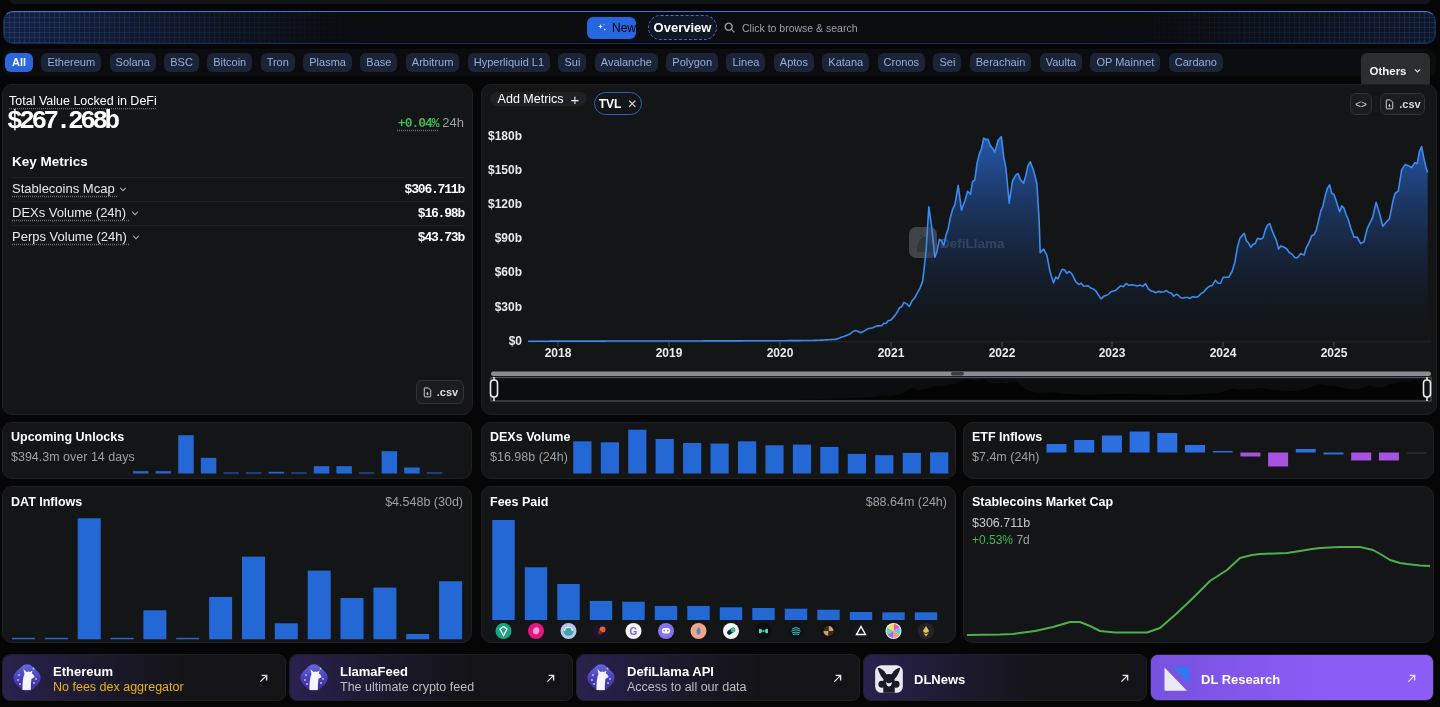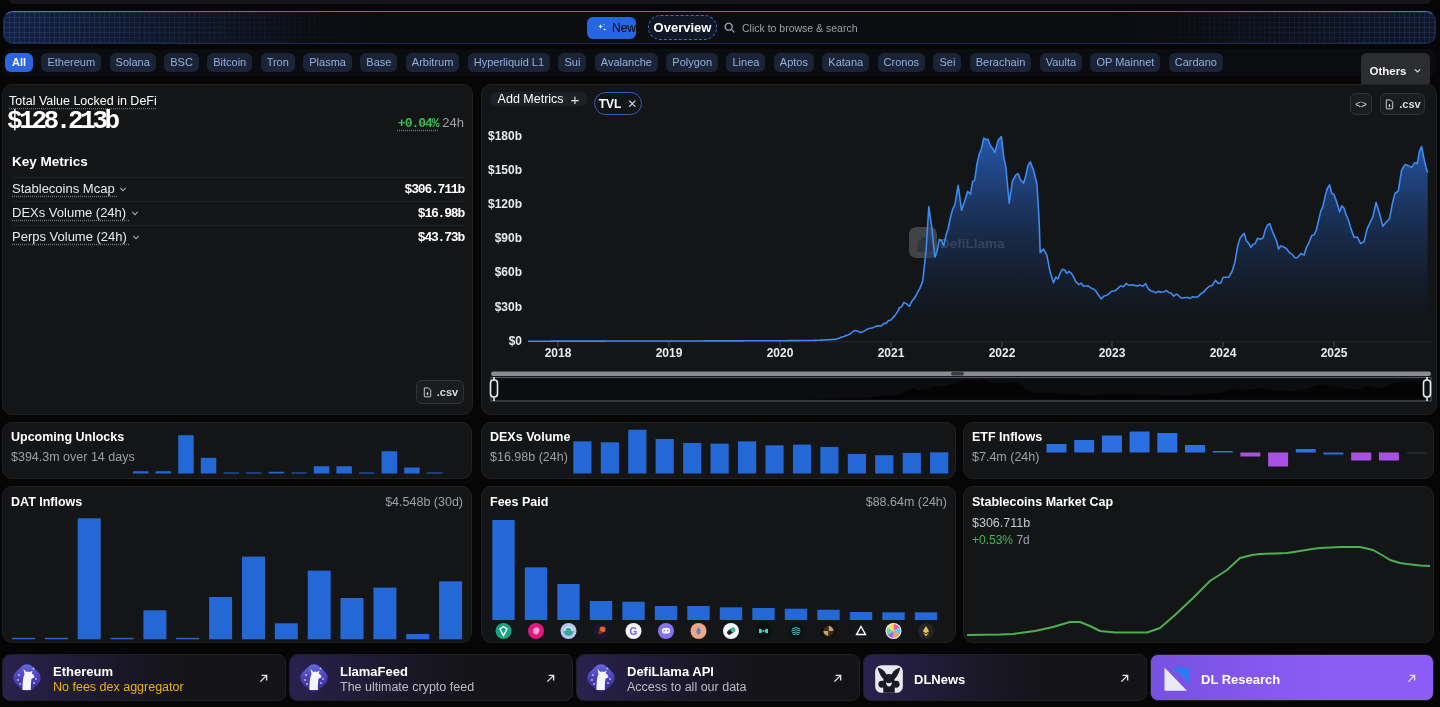--- a/index.html
+++ b/index.html
@@ -52,21 +52,21 @@
     <div class="chip">Vaulta</div>
     <div class="chip">OP Mainnet</div>
     <div class="chip">Cardano</div>
 </div>
 <div class="abs" style="left:1361px;top:53px;width:69px;height:35px;background:#2c2d31;border-radius:6px;color:#f2f2f2;font-size:11.5px;font-weight:bold;display:flex;align-items:center;justify-content:center;gap:6px">Others <svg width="9" height="9" viewBox="0 0 24 24" fill="none" stroke="#dcdcdc" stroke-width="3">
       <path d="M5 9l7 7 7-7"></path>
     </svg></div>
 
 <div class="panel" style="left:2px;top:84px;width:471px;height:331px">
   <div class="abs dotted" style="left:6px;top:9px;color:#fff;font-size:12.5px">Total Value Locked in DeFi</div>
-  <div class="abs mono" style="left:4px;top:21px;color:#fff;font-size:26px;font-weight:bold;letter-spacing:-3.4px">$128.213b</div>
+  <div class="abs mono" style="left:4px;top:21px;color:#fff;font-size:26px;font-weight:bold;letter-spacing:-3.4px">$267.268b</div>
   <div class="abs" style="right:8px;top:30px;font-size:13px"><span class="mono dotted" style="color:#3dba54;font-weight:bold;letter-spacing:-1px">+0.04%</span> <span style="color:#9aa1a9">24h</span></div>
   <div class="abs" style="left:9px;top:69px;color:#fff;font-size:13.5px;font-weight:bold">Key Metrics</div>
   <div class="abs" style="left:9px;right:8px;top:92px;border-top:1px solid #1e2023"></div>
   <div class="abs" style="left:9px;right:8px;top:116px;border-top:1px solid #1e2023"></div>
   <div class="abs" style="left:9px;right:8px;top:140px;border-top:1px solid #1e2023"></div>
   <div class="abs dotted" style="left:9px;top:96px;color:#e8eaec;font-size:13px">Stablecoins Mcap <svg width="10" height="10" viewBox="0 0 24 24" style="vertical-align:-1px" fill="none" stroke="#aeb4ba" stroke-width="2.5">
         <path d="M5 9l7 7 7-7"></path>
       </svg></div>
   <div class="abs mono" style="right:8px;top:97px;color:#fff;font-size:13px;font-weight:bold;letter-spacing:-1.2px">$306.711b</div>
   <div class="abs dotted" style="left:9px;top:120px;color:#e8eaec;font-size:13px">DEXs Volume (24h) <svg width="10" height="10" viewBox="0 0 24 24" style="vertical-align:-1px" fill="none" stroke="#aeb4ba" stroke-width="2.5">

